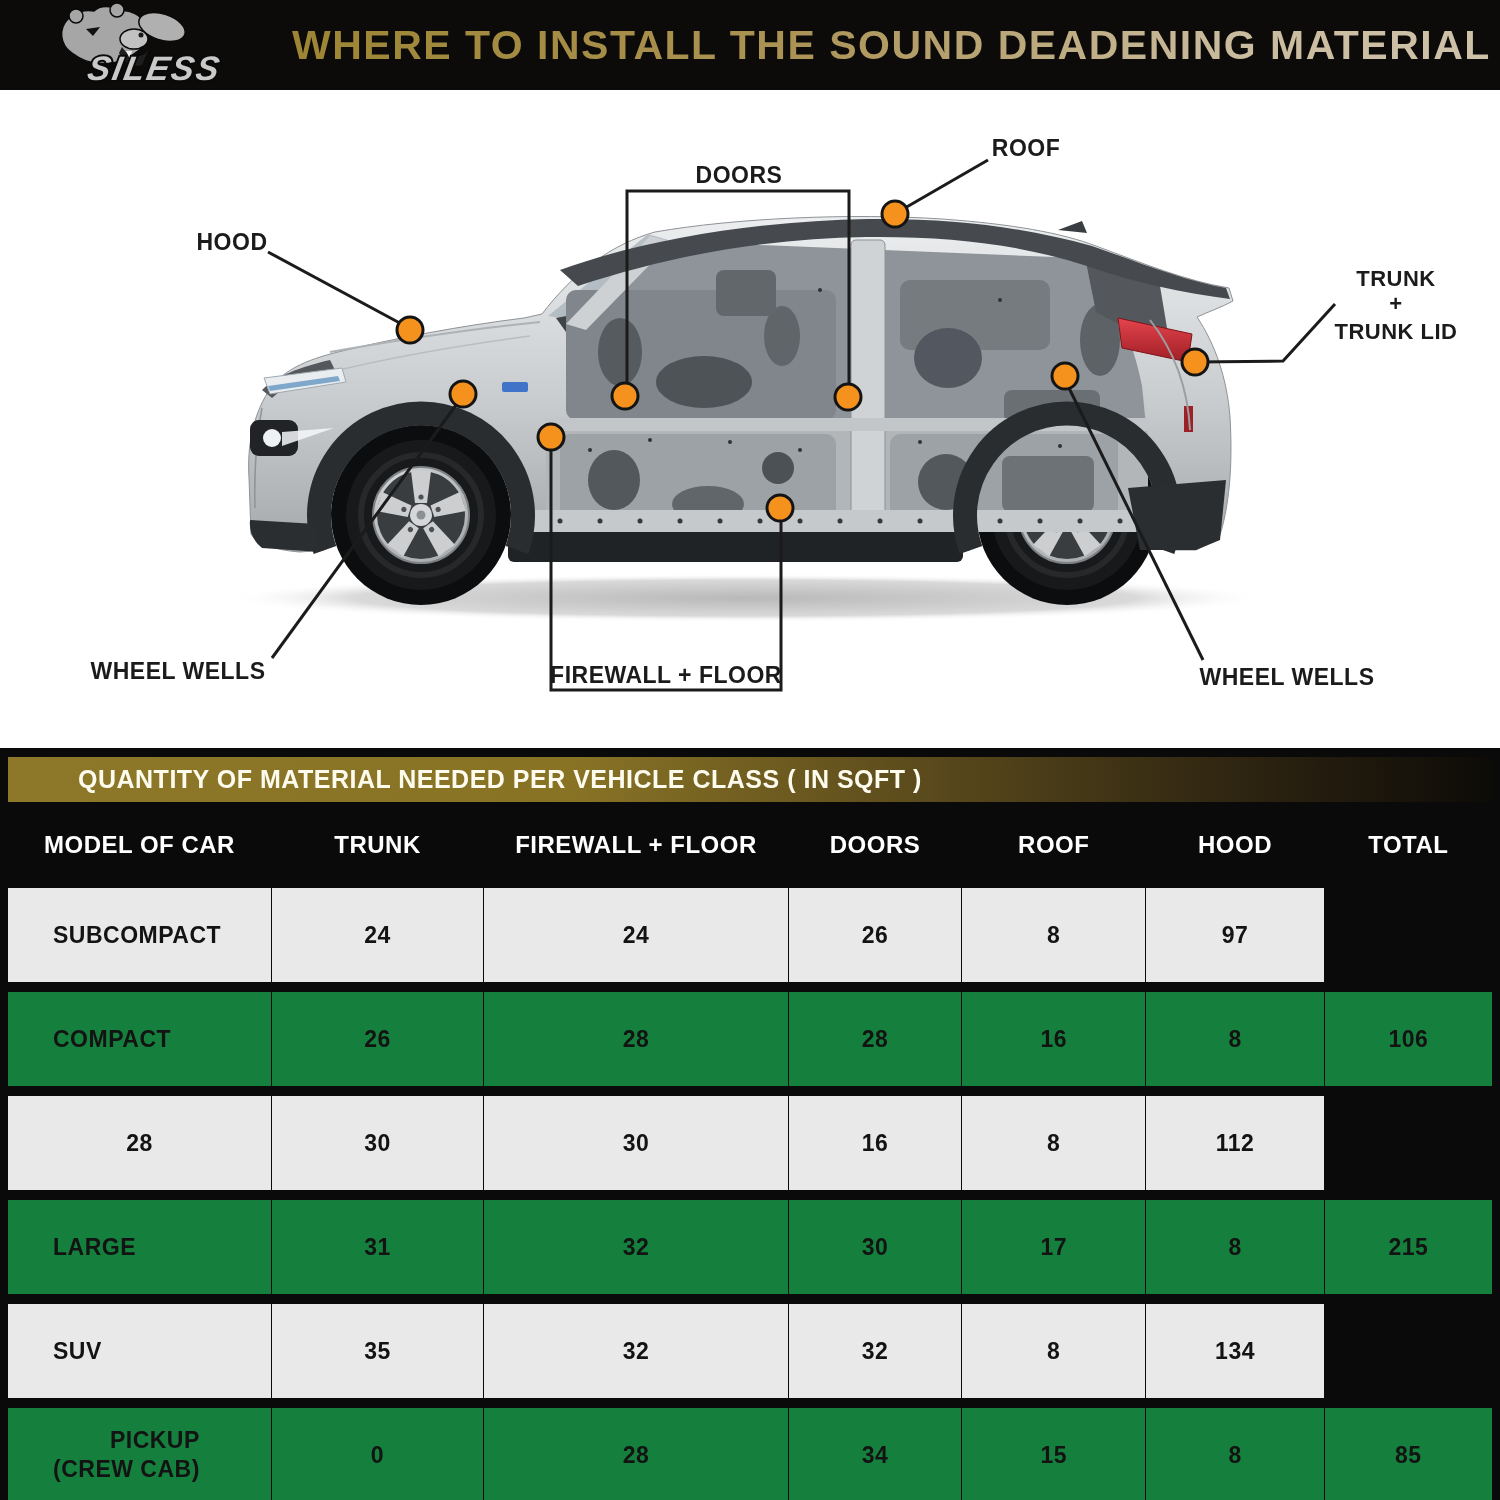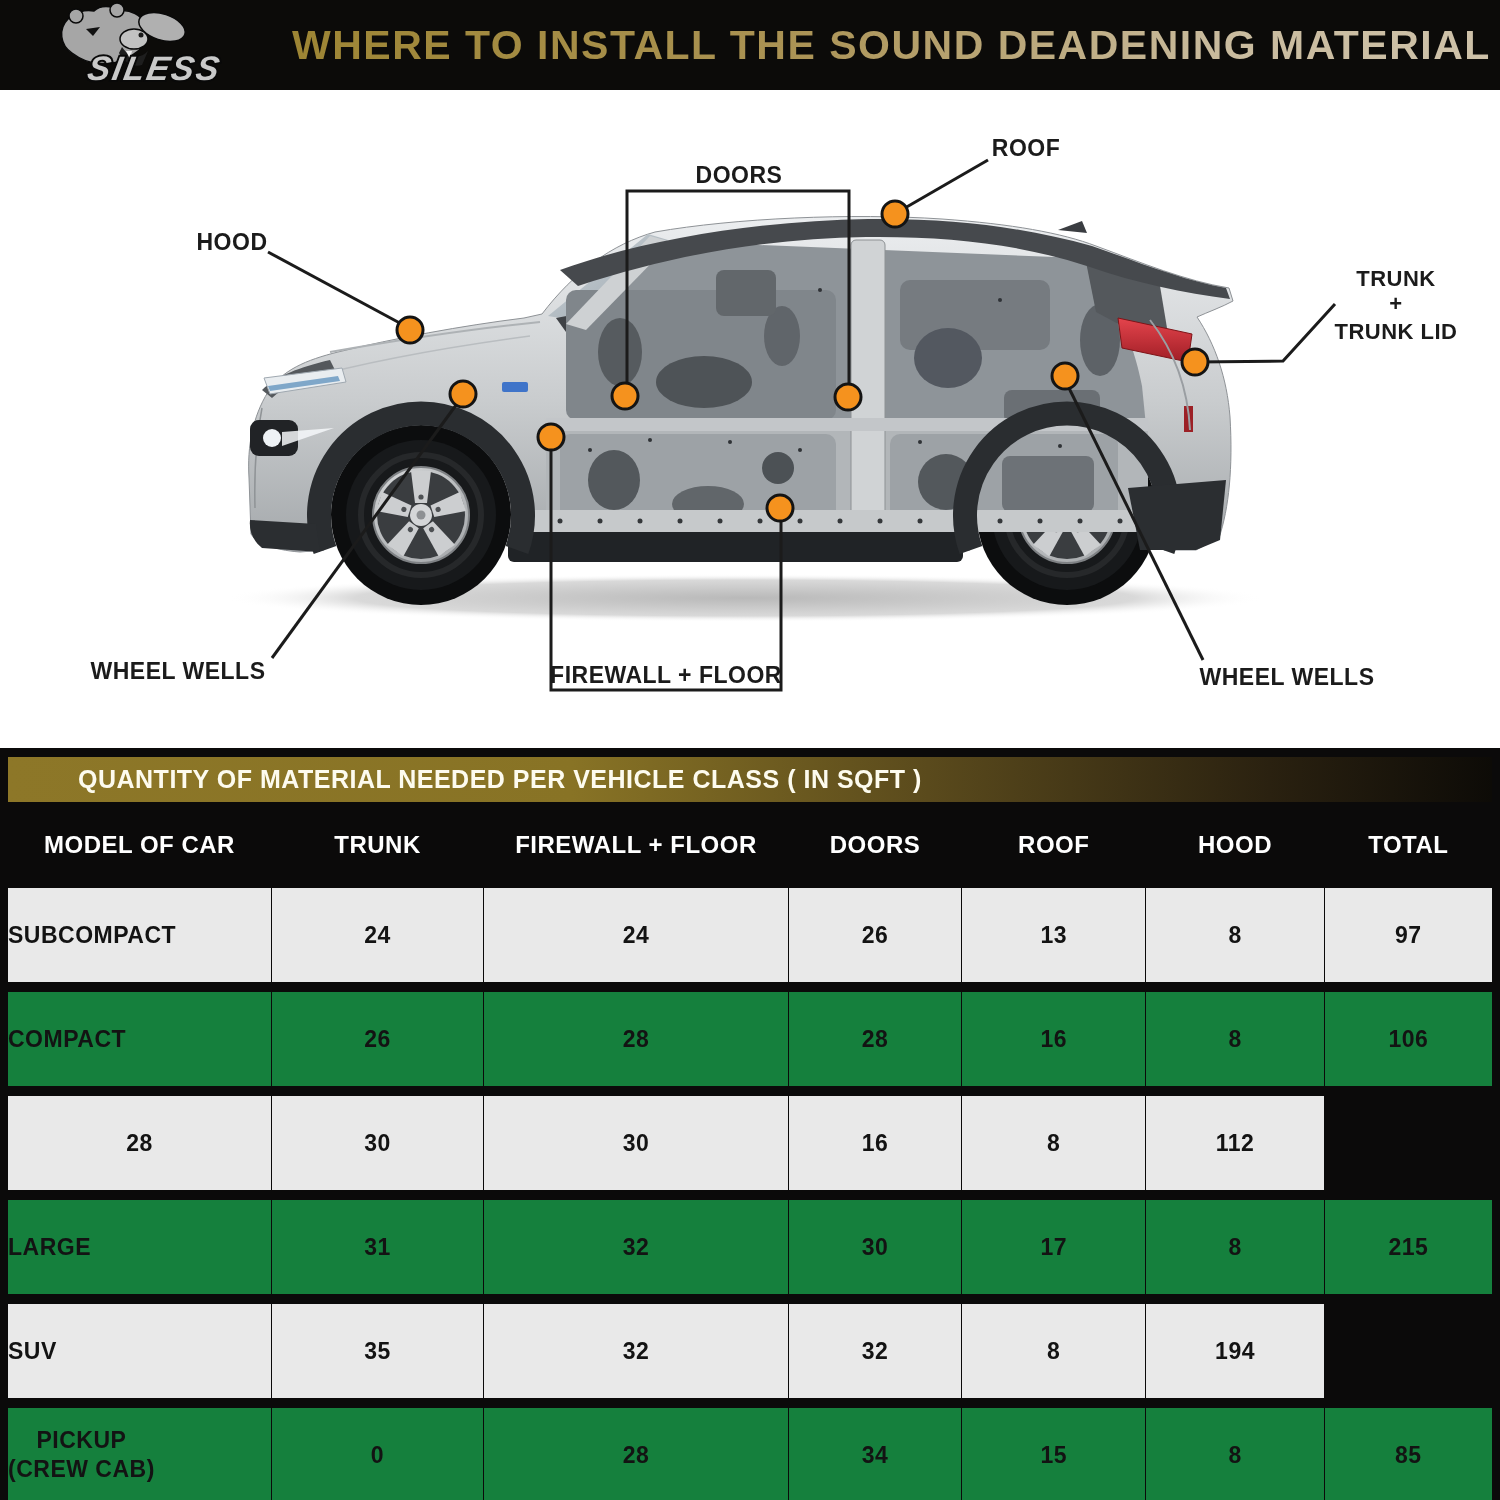--- a/index.html
+++ b/index.html
@@ -48,21 +48,21 @@
   .th-cell {
     color:#ffffff; font-size:24px; font-weight:700; letter-spacing:0.5px;
     text-align:center; align-self:center;
   }
   .t-body { height:94px; margin-bottom:10px; }
   .cell {
     background:#e9e9e9; display:flex; align-items:center; justify-content:center;
     font-size:23px; font-weight:700; color:#131313; letter-spacing:0.5px;
   }
   .t-body.alt .cell { background:#15803d; }
-  .cell.model { justify-content:flex-start; text-align:center; white-space:pre-line; line-height:1.25; }
+  .cell.model { justify-content:flex-start; padding-left:45px; text-align:right; white-space:pre-line; line-height:1.25; }
 </style>
 </head>
 <body>
 
 <div class="page">
 
   <div class="top-bar">
     <div class="brand">
       <svg width="250" height="84" viewBox="0 0 250 84">
         <g stroke="#0a0a0a" stroke-width="1.5">
@@ -284,21 +284,20 @@
           <div class="th-cell">DOORS</div>
           <div class="th-cell">ROOF</div>
           <div class="th-cell">HOOD</div>
           <div class="th-cell">TOTAL</div>
         </div>
         <div class="t-row t-body">
           <div class="cell model">SUBCOMPACT</div>
           <div class="cell val">24</div>
           <div class="cell val">24</div>
           <div class="cell val">26</div>
-          <div class="cell val">13</div>
           <div class="cell val">8</div>
           <div class="cell val">97</div>
         </div>
         <div class="t-row t-body alt">
           <div class="cell model">COMPACT</div>
           <div class="cell val">26</div>
           <div class="cell val">28</div>
           <div class="cell val">28</div>
           <div class="cell val">16</div>
           <div class="cell val">8</div>
@@ -320,21 +319,21 @@
           <div class="cell val">17</div>
           <div class="cell val">8</div>
           <div class="cell val">215</div>
         </div>
         <div class="t-row t-body">
           <div class="cell model">SUV</div>
           <div class="cell val">35</div>
           <div class="cell val">32</div>
           <div class="cell val">32</div>
           <div class="cell val">8</div>
-          <div class="cell val">194</div>
+          <div class="cell val">134</div>
         </div>
         <div class="t-row t-body alt">
           <div class="cell model">PICKUP
 (CREW CAB)</div>
           <div class="cell val">0</div>
           <div class="cell val">28</div>
           <div class="cell val">34</div>
           <div class="cell val">15</div>
           <div class="cell val">8</div>
           <div class="cell val">85</div>

